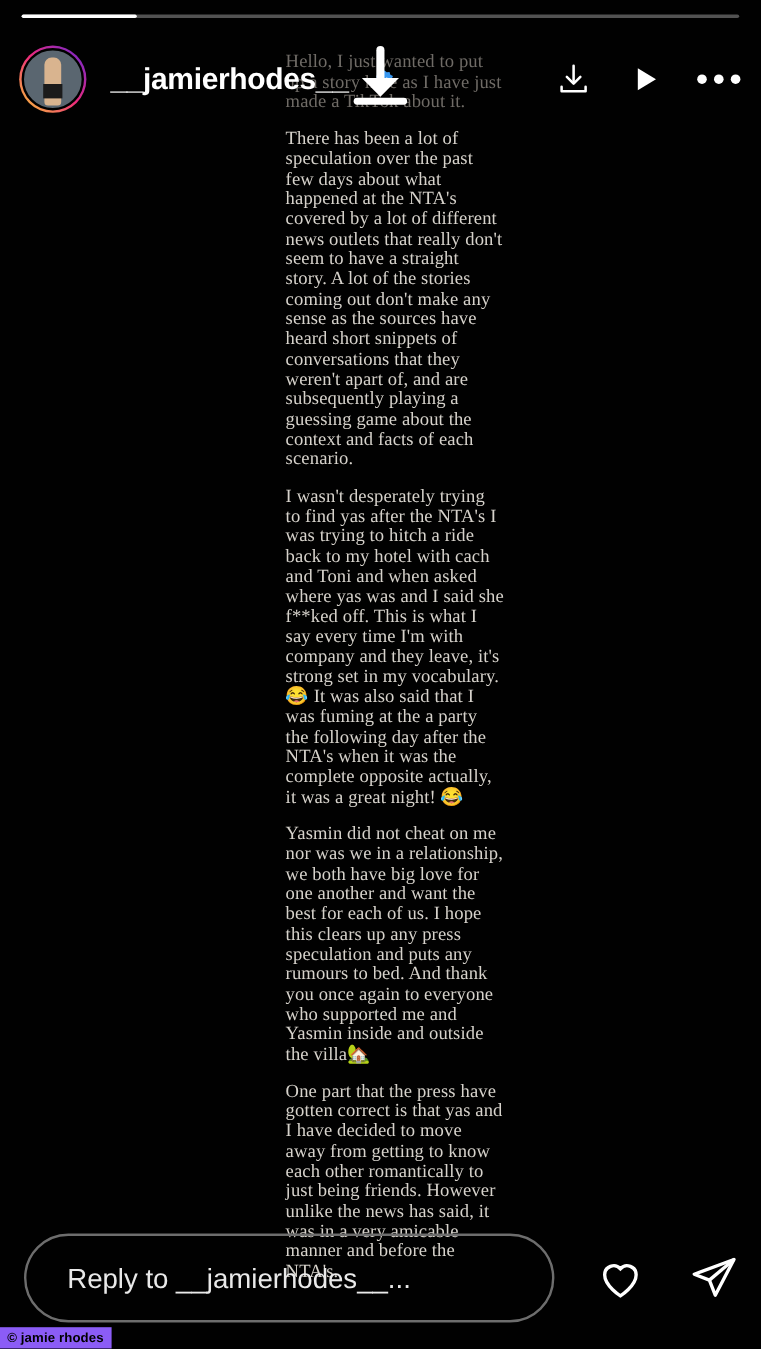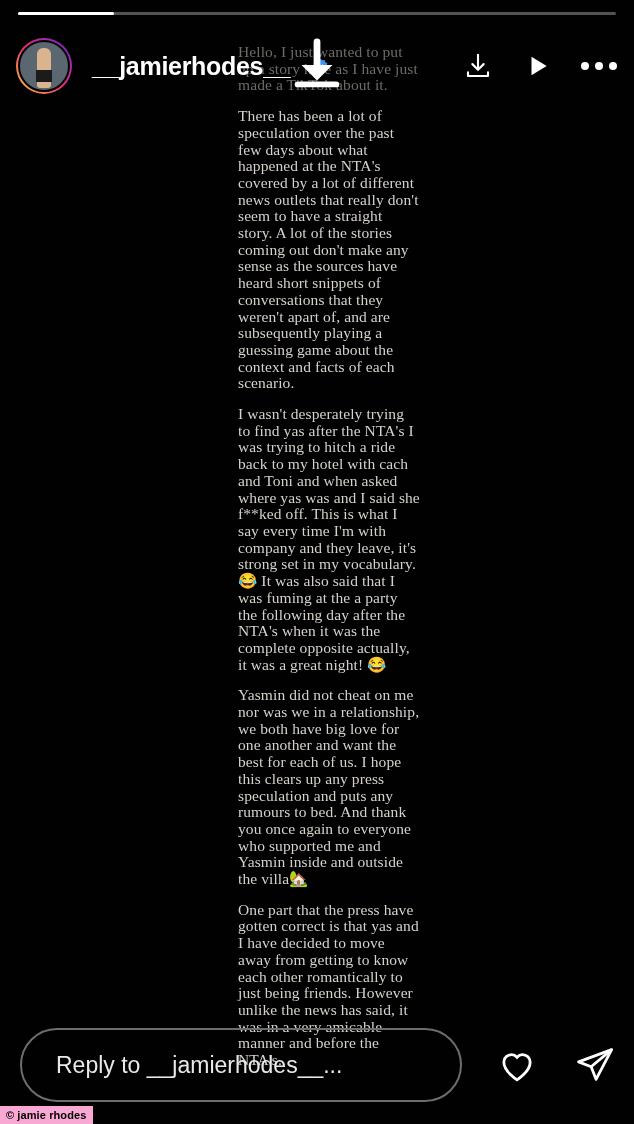--- a/index.html
+++ b/index.html
@@ -162,21 +162,21 @@
     display: flex;
     align-items: center;
     justify-content: center;
   }
 
   
   .watermark {
     position: absolute;
     left: 0;
     bottom: 0;
-    background: #f9a8d4;
+    background: #8b5cf6;
     color: #000;
     font-size: 11px;
     font-weight: 700;
     padding: 3px 7px 3px 6px;
     letter-spacing: 0.1px;
     z-index: 9;
   }
 </style>
 </head>
 <body>

